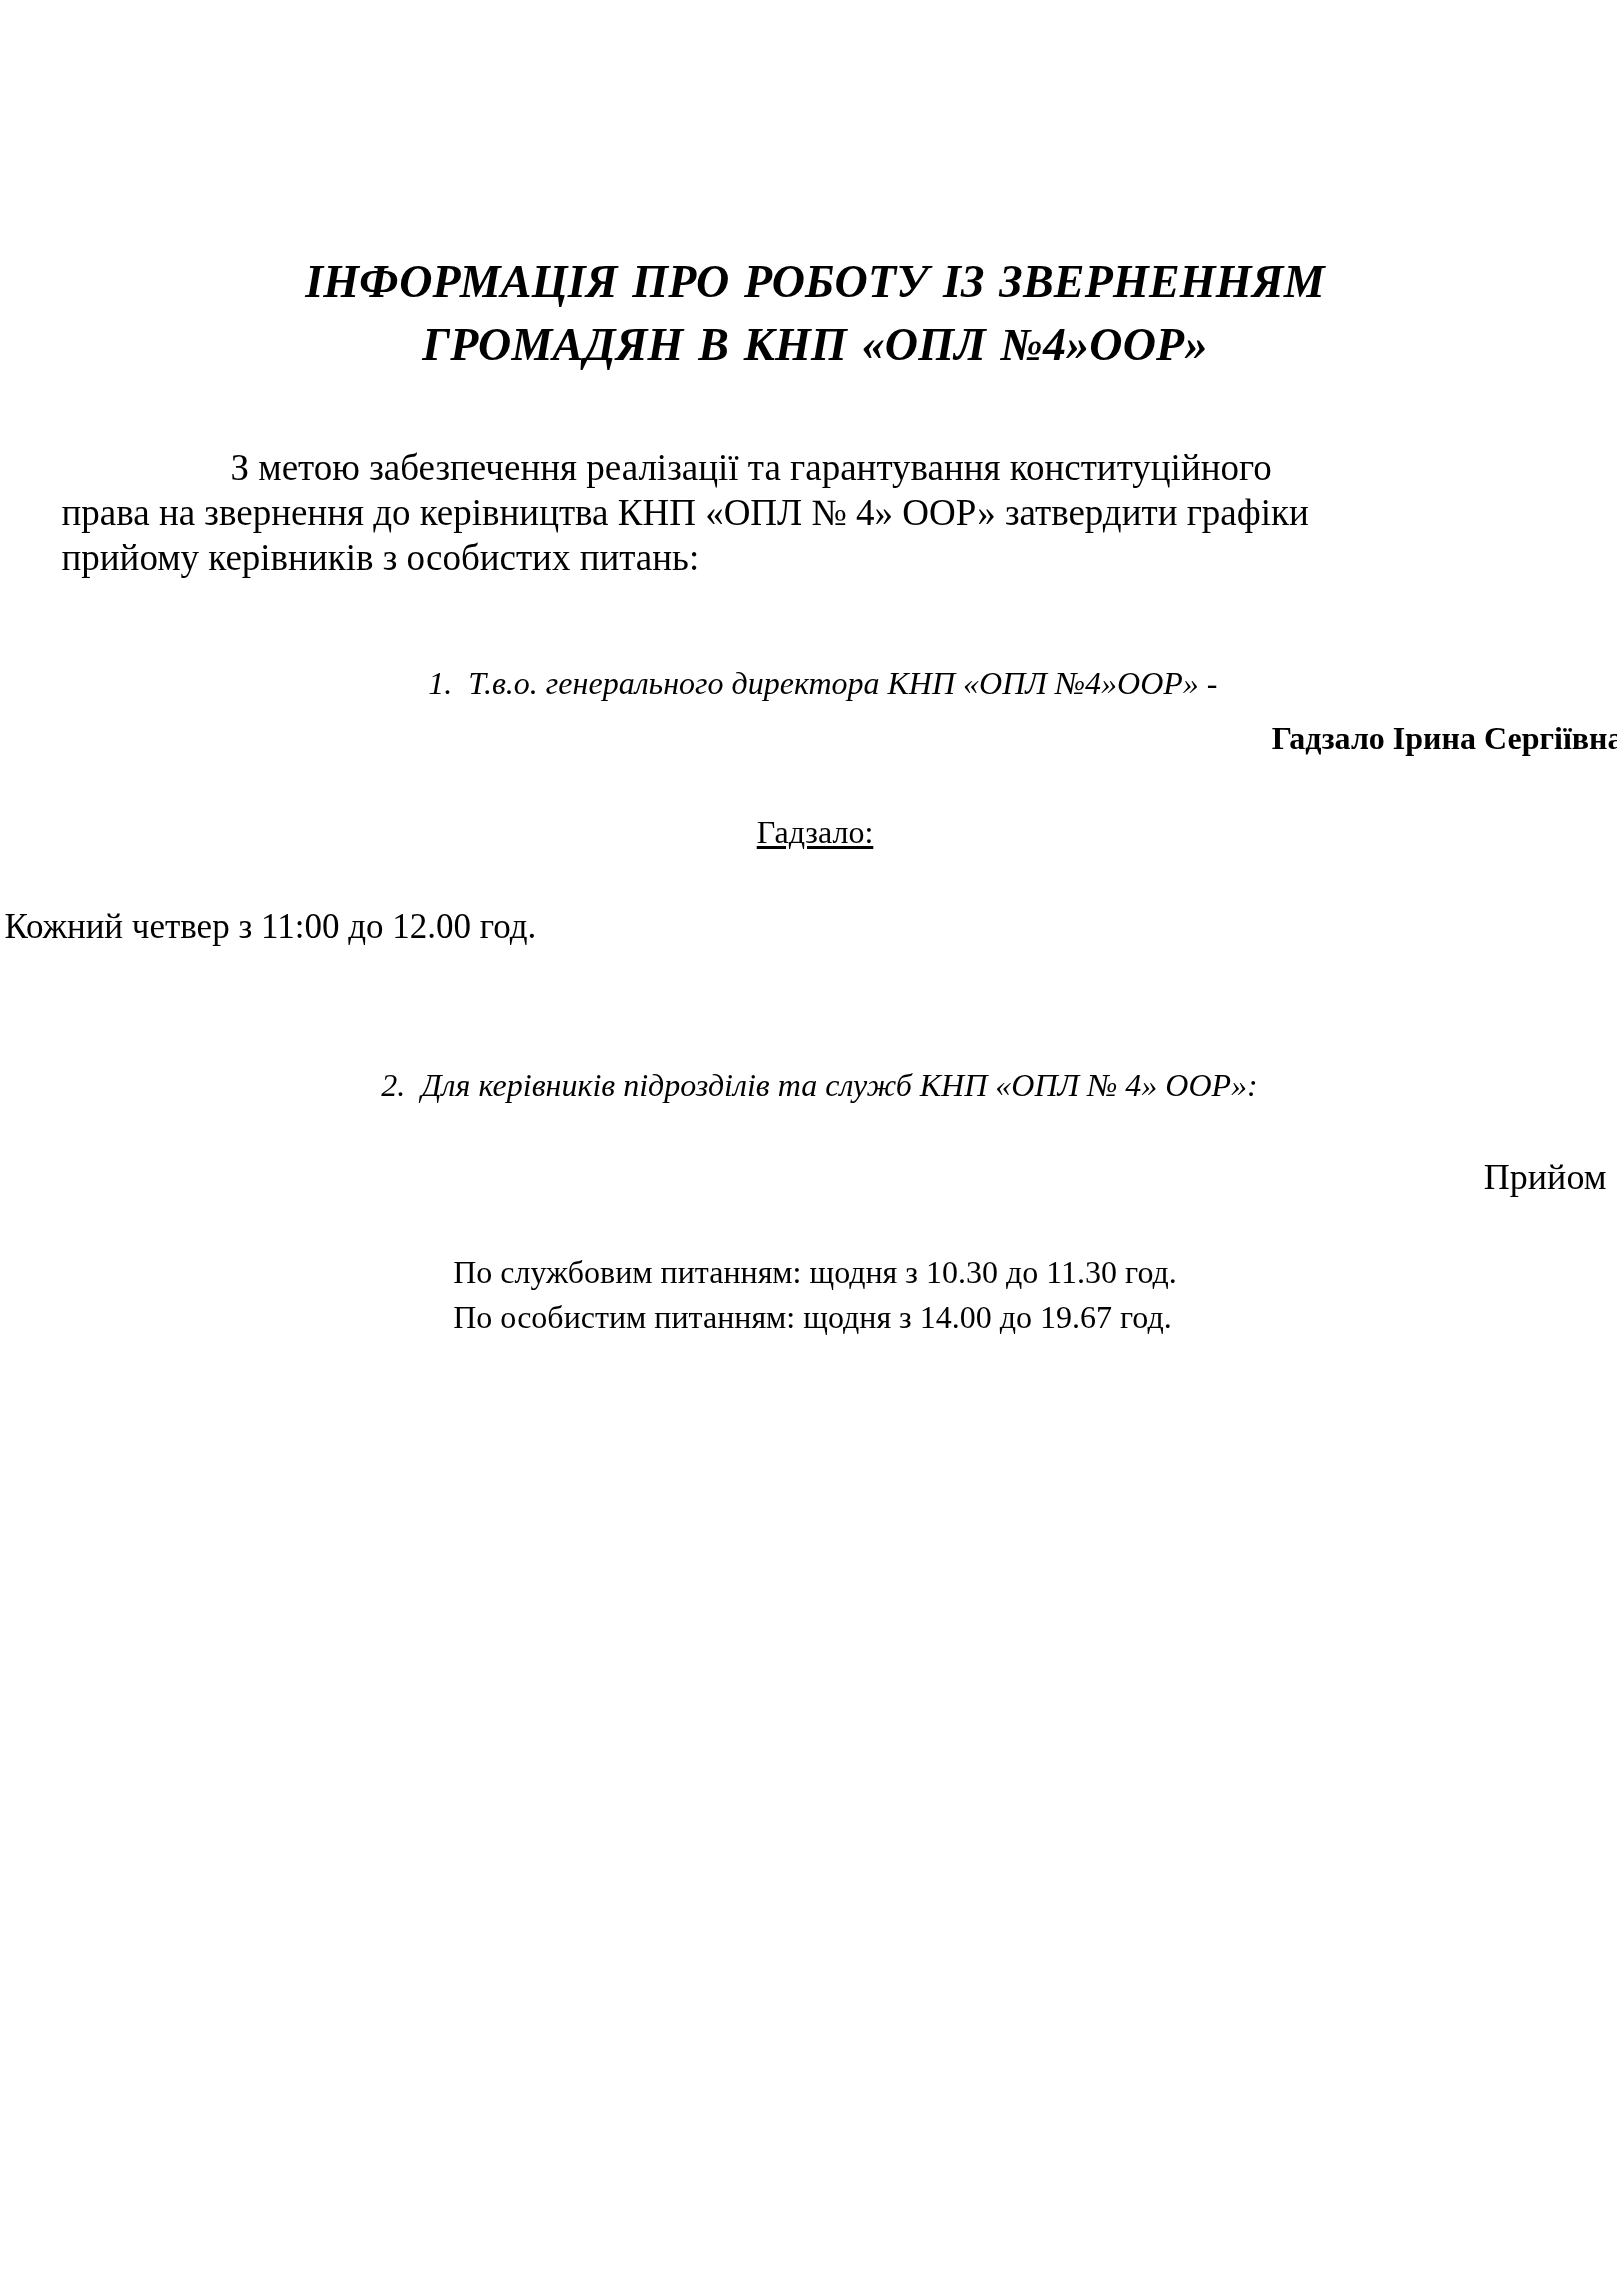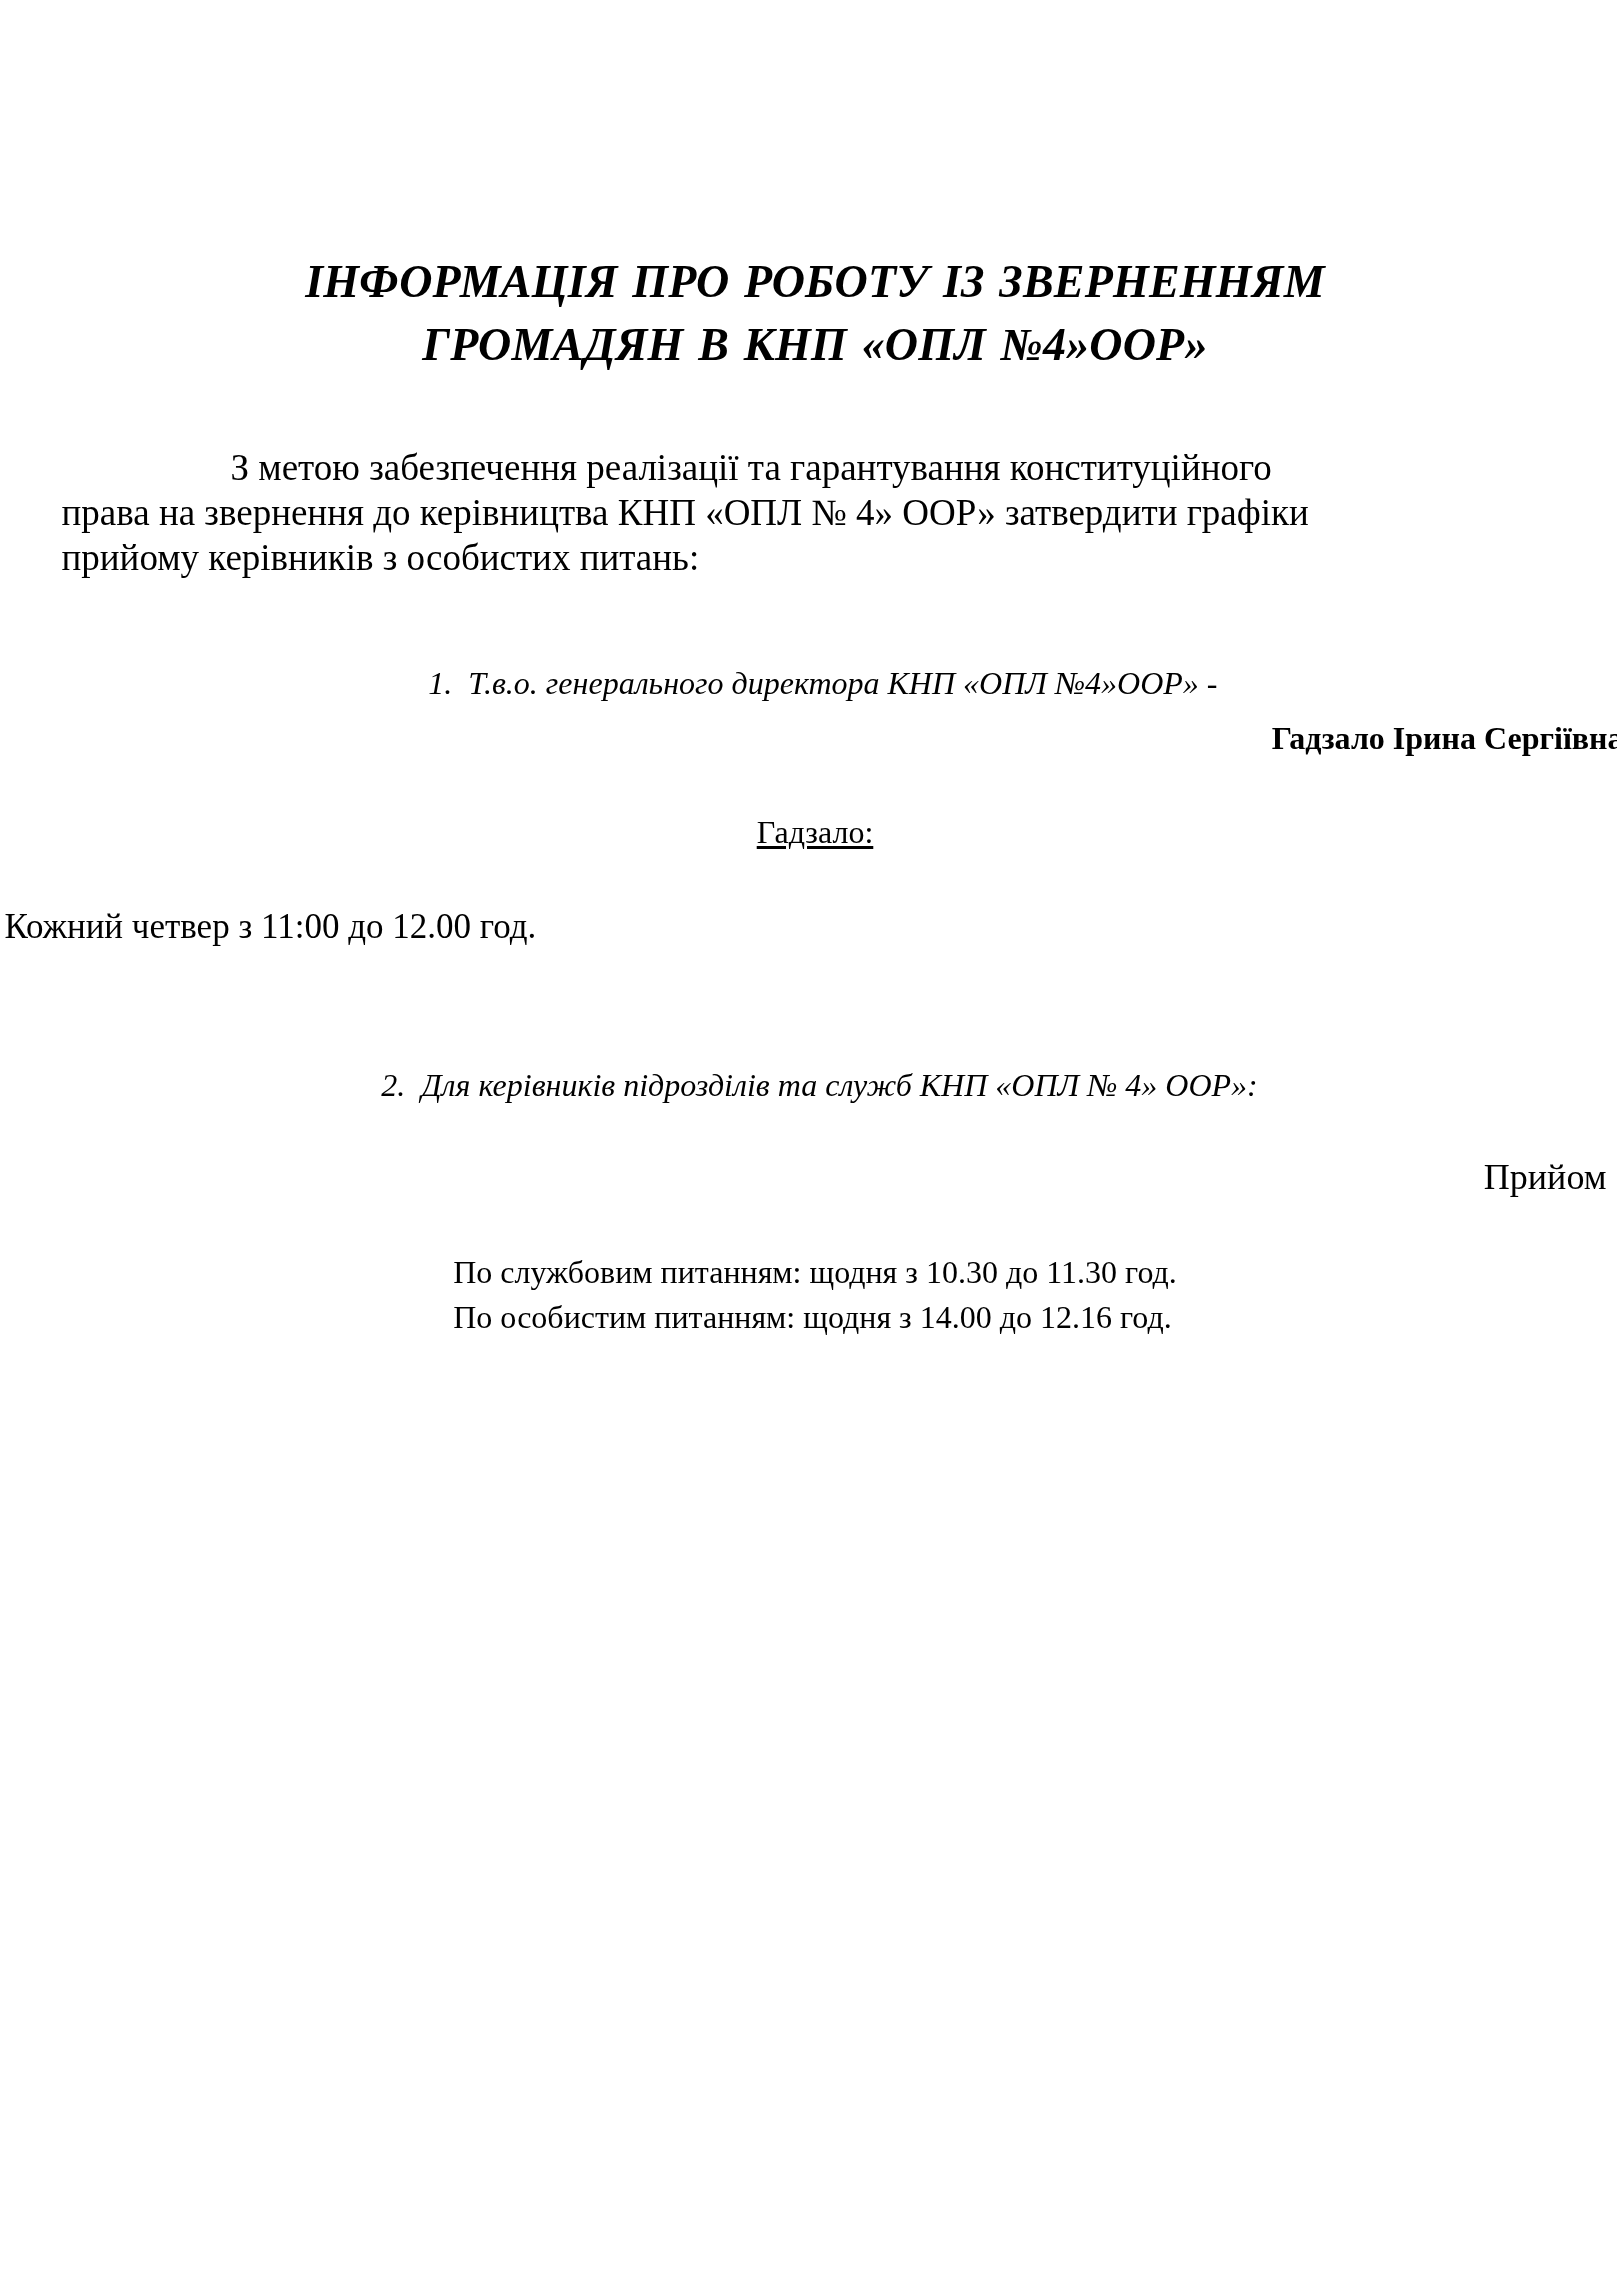--- a/index.html
+++ b/index.html
@@ -182,20 +182,20 @@
 
     <div class="item-block-2">
       <p class="item-line item-2">
         <span>2.</span>&nbsp;
         <span>Для керівників підрозділів та служб КНП «ОПЛ № 4» ООР»:</span>
       </p>
       <p class="reception-heading-2">Прийом :</p>
       <div class="schedule-group">
         <div class="schedule-group-inner">
           <p class="schedule-sub">По службовим питанням:  щодня  з 10.30 до 11.30 год.</p>
-          <p class="schedule-sub">По особистим питанням:  щодня   з 14.00 до 12.16 год.</p>
+          <p class="schedule-sub">По особистим питанням:  щодня   з 14.00 до 19.67 год.</p>
         </div>
       </div>
     </div>
 
   </div>
 </div>
 
 
 </body></html>

